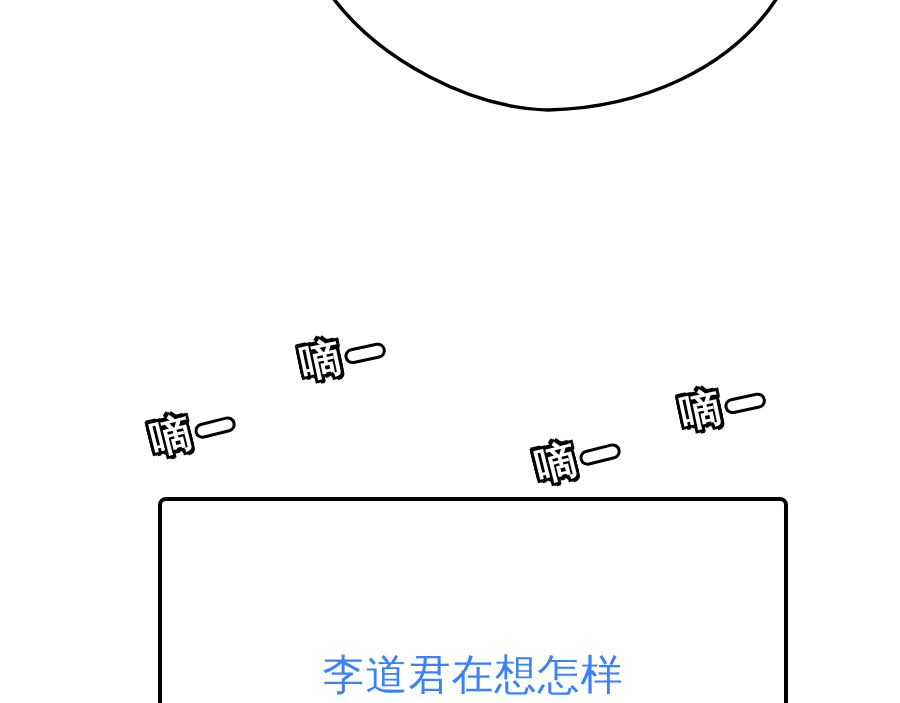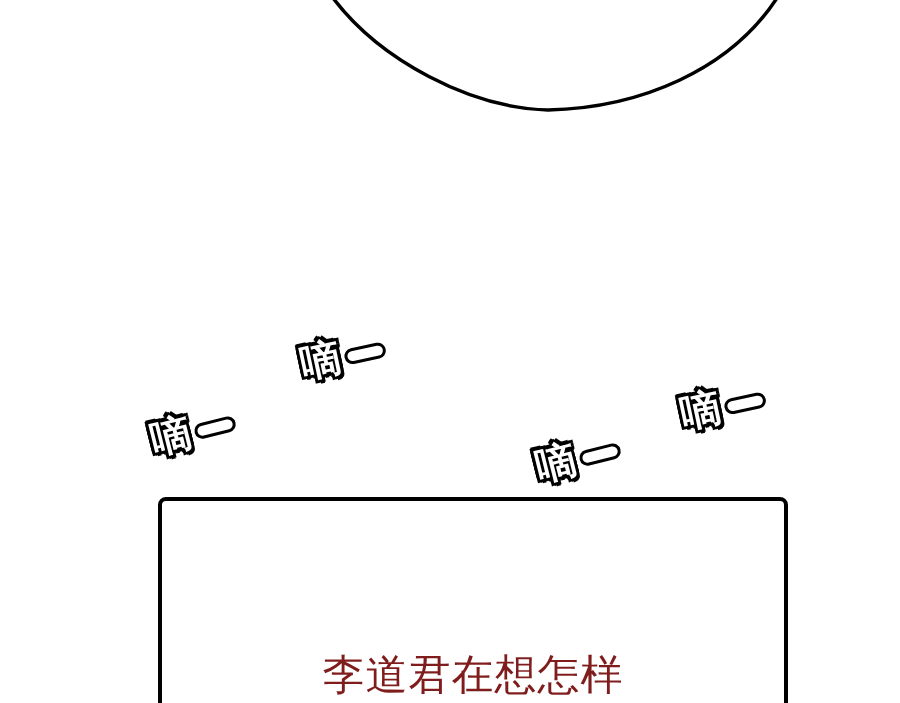--- a/index.html
+++ b/index.html
@@ -13,21 +13,21 @@
          text-shadow:
            -3px -3px 0 #000, 3px -3px 0 #000, -3px 3px 0 #000, 3px 3px 0 #000,
            0 -3px 0 #000, 0 3px 0 #000, -3px 0 0 #000, 3px 0 0 #000,
            -2px -4px 0 #000, 2px 4px 0 #000; }
   .sfx .dash { display: inline-block; width: 36px; height: 10px; background: #ffffff;
                border: 3px solid #000; border-radius: 8px; vertical-align: middle;
                margin-left: 4px; }
   .caption-box { position: absolute; left: 158px; top: 497px; width: 622px; height: 230px;
                  border: 4px solid #000000; border-radius: 8px; background: #ffffff; }
   .caption-text { position: absolute; left: 0; right: 0; top: 146px; text-align: center;
-                  font-family: Liberation Sans, sans-serif; font-size: 42px; color: #7f1d1d;
+                  font-family: Liberation Sans, sans-serif; font-size: 42px; color: #3b82f6;
                   letter-spacing: 1px; }
 </style>
 </head>
 <body>
 
 <div class="panel">
 
   <svg class="bubble-svg" viewBox="0 0 900 703">
     <path d="M 333 -2 C 380 60, 470 108, 548 110 C 640 108, 730 70, 777 -2" fill="#ffffff" stroke="#000000" stroke-width="3.5" stroke-linecap="round"></path>
   </svg>

